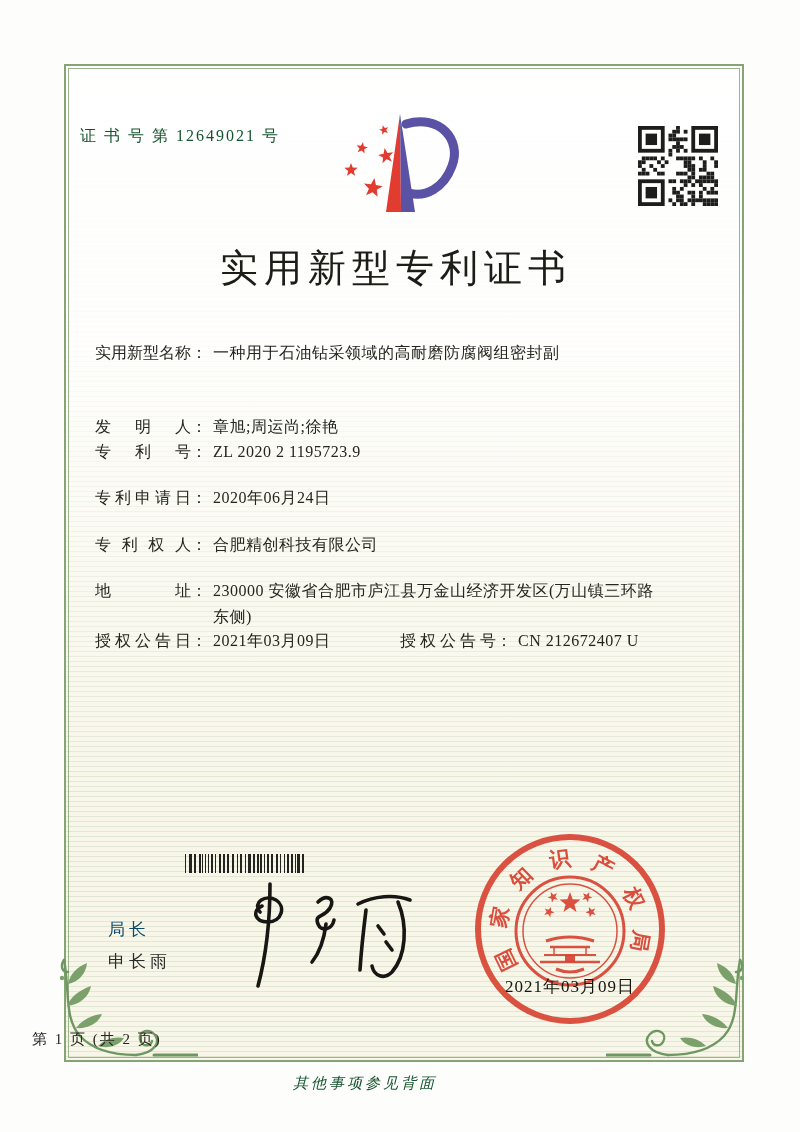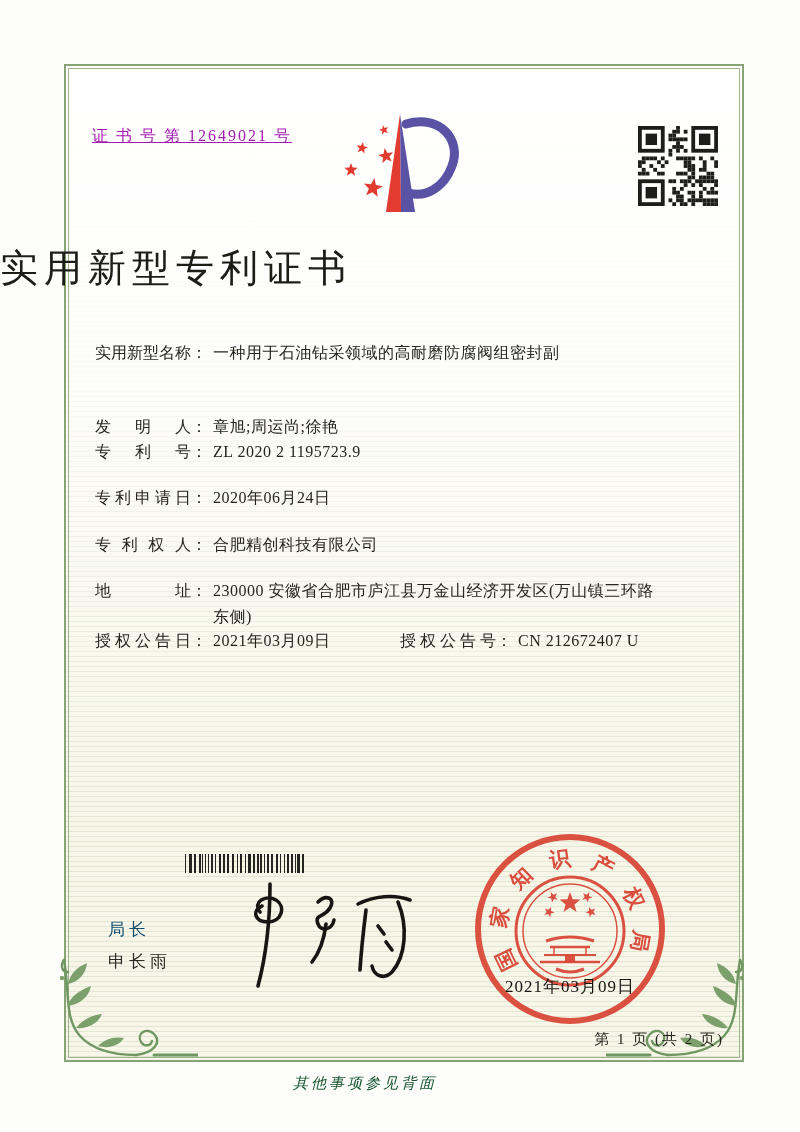--- a/index.html
+++ b/index.html
@@ -21,25 +21,25 @@
   .frame{
     position:absolute;left:64px;top:64px;width:680px;height:998px;
     border:2.5px solid var(--border-green);box-sizing:border-box;
     background:
       linear-gradient(180deg,#ffffff 0%,rgba(255,255,255,.88) 28%,rgba(255,255,255,.45) 52%,rgba(255,255,255,.14) 75%,rgba(255,255,255,.10) 100%),
       repeating-linear-gradient(180deg,rgba(146,176,128,.25) 0 1px,rgba(255,255,255,0) 1px 5px),
       var(--background-cream);
   }
   .frame-inner{position:absolute;inset:2px;border:1px solid #9cb48c;}
   
-  .cert-no{left:92px;top:126px;font-size:16px;letter-spacing:2px;color:#a21caf;text-decoration:underline;}
+  .cert-no{left:80px;top:126px;font-size:16px;letter-spacing:2px;color:#14532d;}
   .logo{left:340px;top:112px;width:126px;height:104px;}
   .qr{left:638px;top:126px;width:80px;height:80px;}
   .title{
-    left:0;top:243px;width:792px;
+    left:0;top:243px;width:792px;text-align:center;
     font-size:38px;letter-spacing:6px;color:#1d1d18;
   }
   
   .field{left:95px;font-size:16px;line-height:26px;white-space:nowrap;}
   .f-label{display:inline-block;width:96px;text-align:justify;text-align-last:justify;vertical-align:top;}
   .f-colon{display:inline-block;margin-right:6px;vertical-align:top;}
   .f-value{display:inline-block;vertical-align:top;letter-spacing:.5px;}
   .field-name{top:340px;}
   .field-inventor{top:414px;}
   .field-patno{top:439px;}
@@ -71,21 +71,21 @@
   .sc0{left:24px;top:119px;transform:rotate(-116deg);}
   .sc1{left:18px;top:76px;transform:rotate(-80deg);}
   .sc2{left:39px;top:37px;transform:rotate(-44deg);}
   .sc3{left:78px;top:18px;transform:rotate(-8deg);}
   .sc4{left:121px;top:25px;transform:rotate(28deg);}
   .sc5{left:152px;top:57px;transform:rotate(64deg);}
   .sc6{left:158px;top:100px;transform:rotate(100deg);}
   .seal-date{left:470px;top:975px;width:200px;text-align:center;font-size:17px;
              letter-spacing:1px;color:#151511;z-index:5;}
   
-  .page-num{left:54px;top:1030px;width:670px;text-align:right;font-size:15px;letter-spacing:2px;}
+  .page-num{left:32px;top:1030px;width:670px;text-align:left;font-size:15px;letter-spacing:2px;}
   .back-note{left:30px;top:1074px;width:670px;text-align:center;font-size:15px;
              font-style:italic;letter-spacing:3px;color:#14532d;}
   
   .flourish{width:140px;height:104px;}
   .flourish-l{left:58px;top:956px;}
   .flourish-r{left:606px;top:956px;transform:scaleX(-1);}
 </style>
 </head>
 <body>
 

